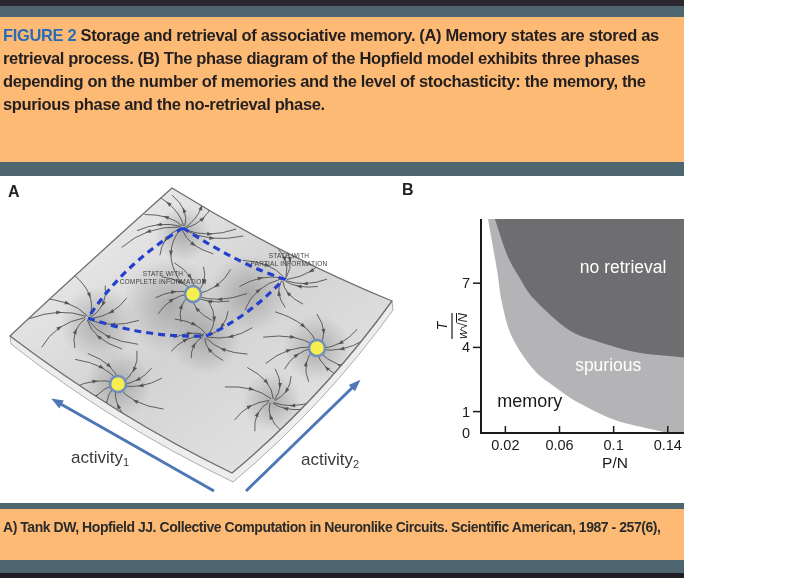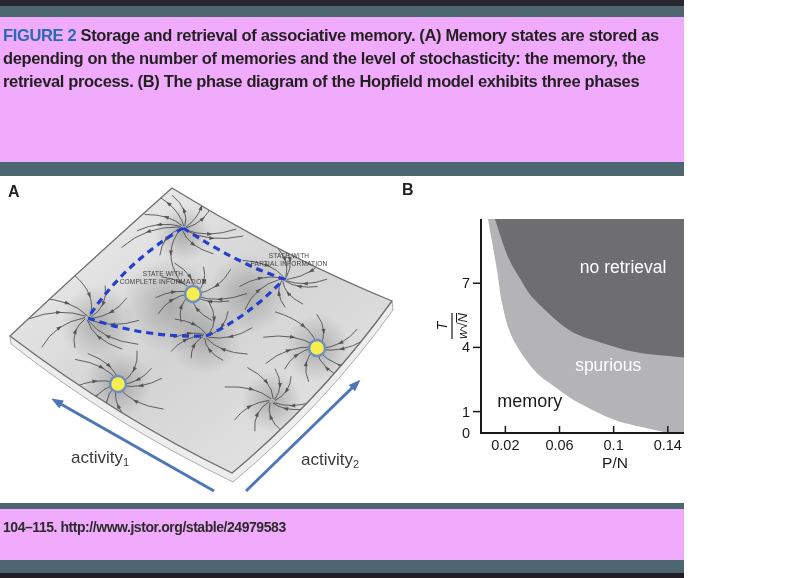--- a/index.html
+++ b/index.html
@@ -1,17 +1,17 @@
 <!DOCTYPE html>
 <html><head>
 <meta charset="utf-8">
 <style>
   html,body{margin:0;padding:0;background:#ffffff;}
   .frame{
-    width:684px;height:578px;position:relative;overflow:hidden;background:#f0abfc;
+    width:684px;height:578px;position:relative;overflow:hidden;background:#fdba74;
     font-family:"Liberation Sans",sans-serif;
   }
   .bar-top-dark{height:6px;background:#2b2731;}
   .bar-teal-top{height:11px;background:#4d6670;}
   .caption{
     height:145px;box-sizing:border-box;padding:7px 2px 0 3px;
     font-weight:bold;font-size:16.5px;line-height:23px;letter-spacing:-0.35px;
     color:#231f20;overflow:hidden;
   }
   .cap-line{white-space:nowrap;}
@@ -34,22 +34,23 @@
 </style>
 </head>
 <body>
 
 <div class="frame">
   <div class="bar-top-dark"></div>
   <div class="bar-teal-top"></div>
 
   <div class="caption">
     <div class="cap-line"><span class="figure-label">FIGURE 2</span><span> Storage and retrieval of associative memory. (A) Memory states are stored as</span></div>
+    <div class="cap-line">retrieval process. (B) The phase diagram of the Hopfield model exhibits three phases</div>
     <div class="cap-line">depending on the number of memories and the level of stochasticity: the memory, the</div>
-    <div class="cap-line">retrieval process. (B) The phase diagram of the Hopfield model exhibits three phases</div>
+    <div class="cap-line">spurious phase and the no-retrieval phase.</div>
   </div>
 
   <div class="band-sep"></div>
 
   <div class="panels">
     <div class="panel">
       <svg width="396" height="327" viewBox="0 0 396 327">
           <defs>
             <linearGradient id="surf" x1="0" y1="0" x2="1" y2="1">
               <stop offset="0" stop-color="#f3f3f3"></stop>
@@ -290,18 +291,18 @@
           <text x="212.2323232323232" y="194.94" text-anchor="middle" font-size="17.5" fill="#ffffff">spurious</text>
           <text x="133.72727272727272" y="231.32" text-anchor="middle" font-size="18" fill="#1a1a1a">memory</text>
           <text x="6" y="19" font-size="16" font-weight="bold" fill="#222222">B</text>
         </svg>
     </div>
   </div>
 
   <div class="line-sep"></div>
 
   <div class="citation">
-    <div class="cit-line"><span>104–115. </span><span>http://www.jstor.org/stable/24979583</span></div>
+    <div class="cit-line">A) Tank DW, Hopfield JJ. Collective Computation in Neuronlike Circuits. Scientific American, 1987 - 257(6),</div>
   </div>
 
   <div class="bar-teal-bottom"></div>
   <div class="bar-bottom-dark"></div>
 </div>
 
 </body></html>

